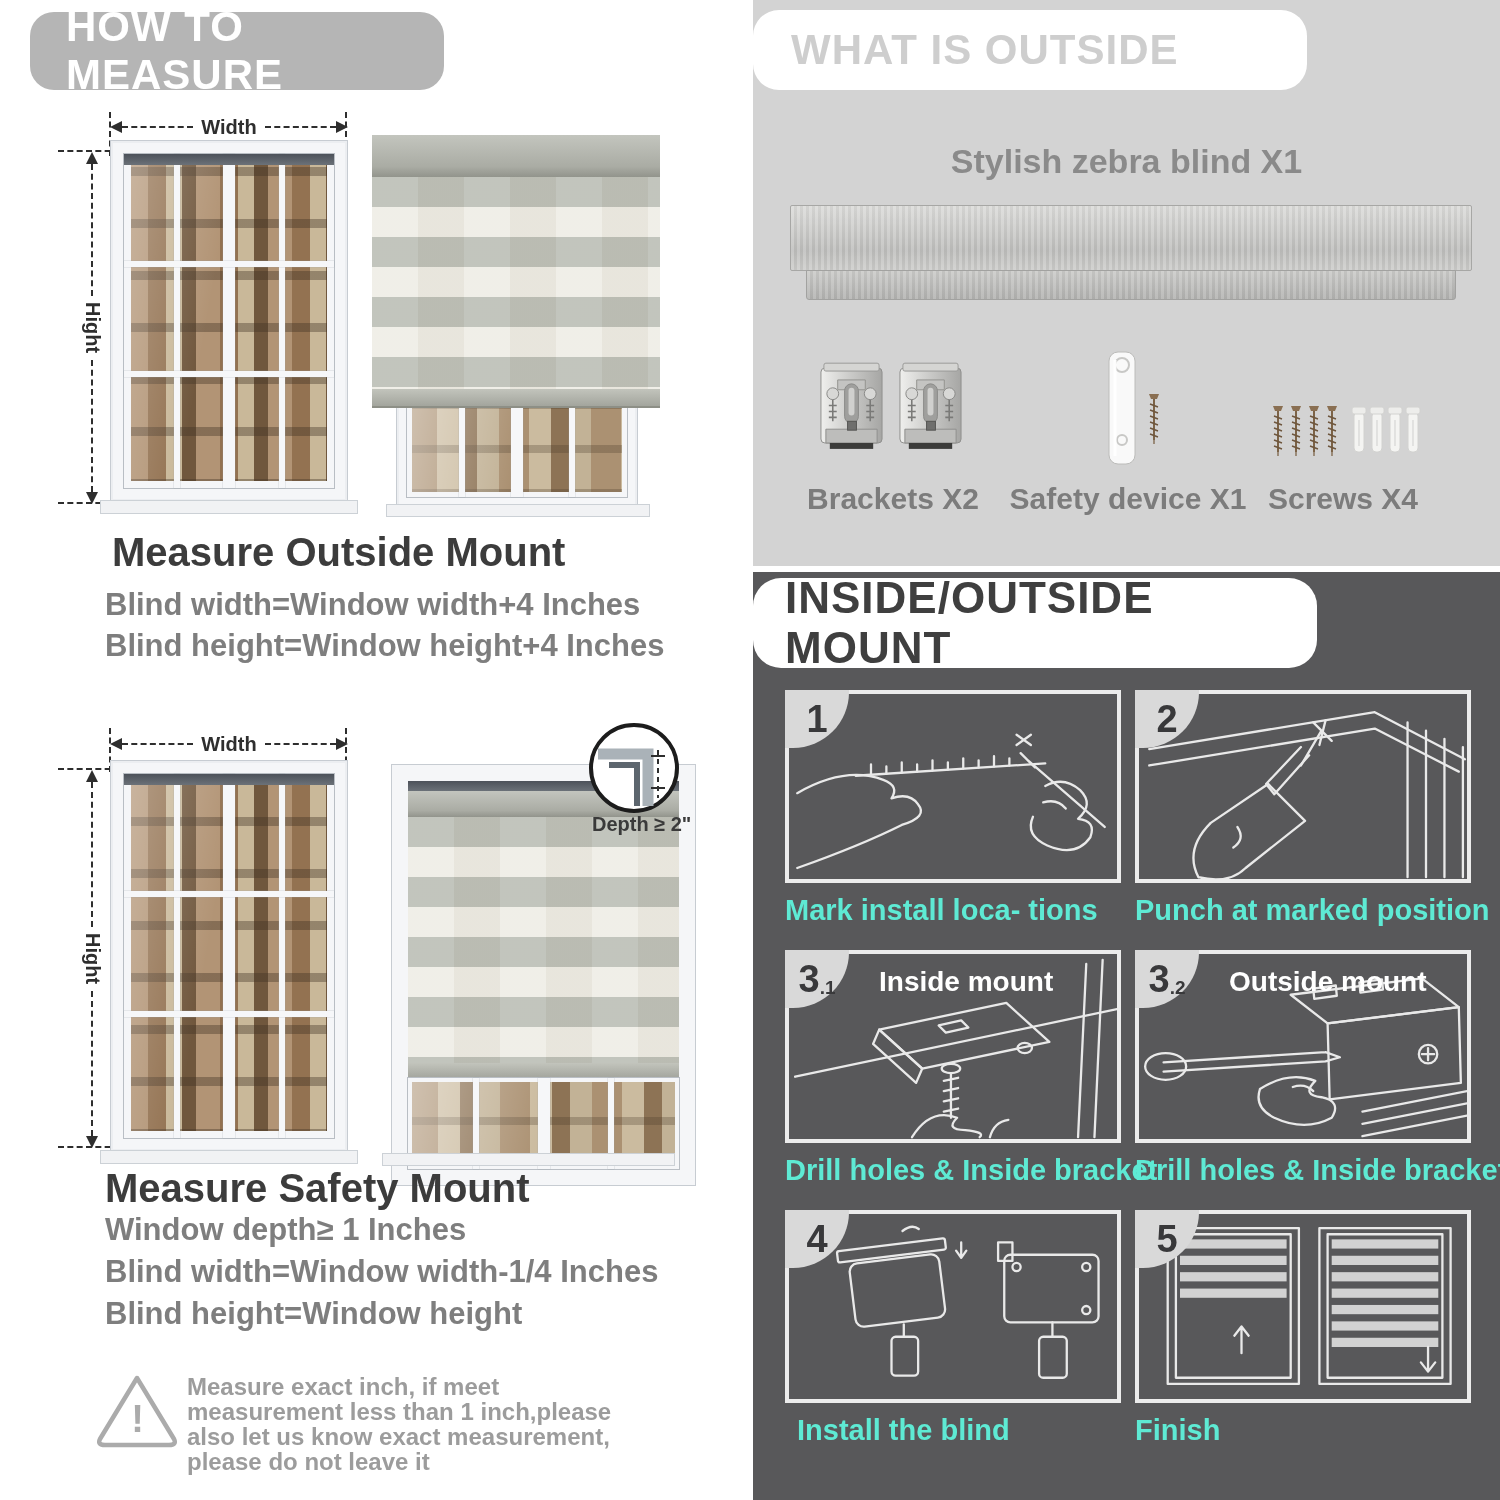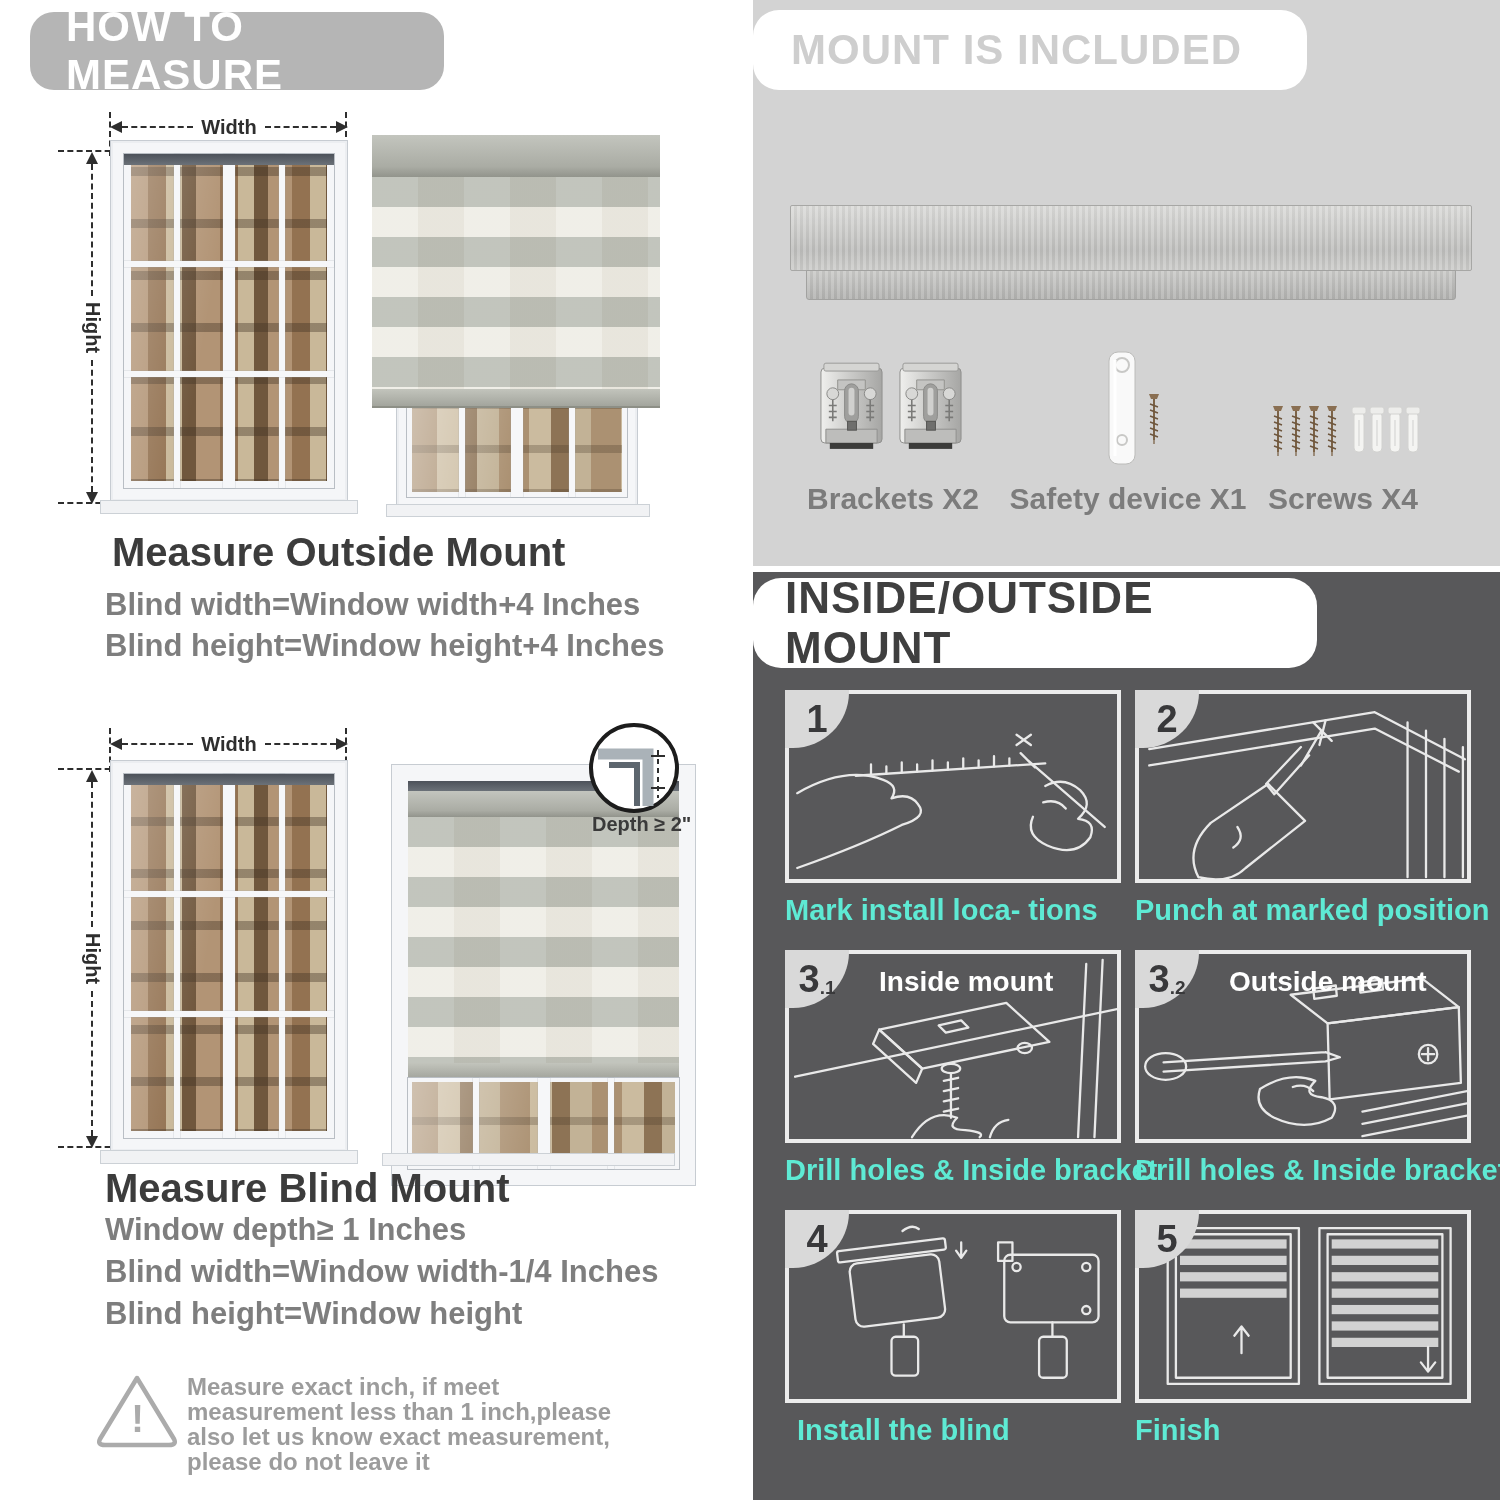--- a/index.html
+++ b/index.html
@@ -216,35 +216,36 @@
 
   <svg class="abs" style="left:588px;top:722px;" width="92" height="92" viewBox="0 0 92 92">
     <circle cx="46" cy="46" r="43" fill="#ffffff" stroke="#1c1c1c" stroke-width="4"></circle>
     <path d="M10,32 L60,32 L60,84" stroke="#aab2b8" stroke-width="11" fill="none"></path>
     <path d="M21,43 L49,43 L49,84" stroke="#5d666e" stroke-width="6" fill="none"></path>
     <path d="M70,28 V76" stroke="#2e2e2e" stroke-width="2" stroke-dasharray="5 4" fill="none"></path>
     <path d="M63,34 h14 M63,66 h14" stroke="#2e2e2e" stroke-width="2" fill="none"></path>
   </svg>
   <div class="depth-lbl" style="left:592px;top:813px;">Depth ≥ 2"</div>
 
-  <div class="h-left" style="left:105px;top:1166px;">Measure Blind Mount</div>
+  <div class="h-left" style="left:105px;top:1166px;">Measure Safety Mount</div>
   <div class="p-left" style="left:105px;top:1212px;">Window depth≥ 1 Inches</div>
   <div class="p-left" style="left:105px;top:1254px;">Blind width=Window width-1/4 Inches</div>
   <div class="p-left" style="left:105px;top:1296px;">Blind height=Window height</div>
 
   <svg class="abs" style="left:95px;top:1372px;" width="85" height="78" viewBox="0 0 85 78">
     <path d="M42,6 L79,67 Q82,73 74,73 L10,73 Q2,73 5,67 Z" fill="none" stroke="#ababab" stroke-width="4.5" stroke-linejoin="round"></path>
   </svg>
   <div class="abs" style="left:95px;top:1398px;width:85px;text-align:center;color:#ababab;font-size:38px;font-weight:bold;">!</div>
   <div class="warn-text" style="left:187px;top:1374px;">Measure exact inch, if meet measurement less than 1 inch,please also let us know exact measurement, please do not leave it</div>
 
   <div id="inc-panel">
     <div class="hdr-included">
-      <span>MOUNT IS INCLUDED</span>
-    </div>
+      <span>WHAT IS OUTSIDE</span>
+    </div>
+    <div class="prod-lbl">Stylish zebra blind X1</div>
 
     <div class="bar-body"></div>
     <div class="bar-rail"></div>
 
     <svg class="abs" style="left:65px;top:362px;" width="67" height="93" viewBox="0 0 68 94">
       <rect x="3" y="6" width="62" height="76" rx="4" fill="url(#met)" stroke="#8f8f8d"></rect>
       <rect x="6" y="1" width="56" height="8" rx="2" fill="#d5d5d3" stroke="#9a9a98"></rect>
       <path d="M20,18 h28 v10 h-28 z" fill="#c4c4c2" stroke="#93938f"></path>
       <rect x="27" y="22" width="14" height="40" rx="7" fill="#9f9f9d" stroke="#8a8a88"></rect>
       <rect x="31" y="26" width="6" height="28" rx="3" fill="#d0d0ce"></rect>

